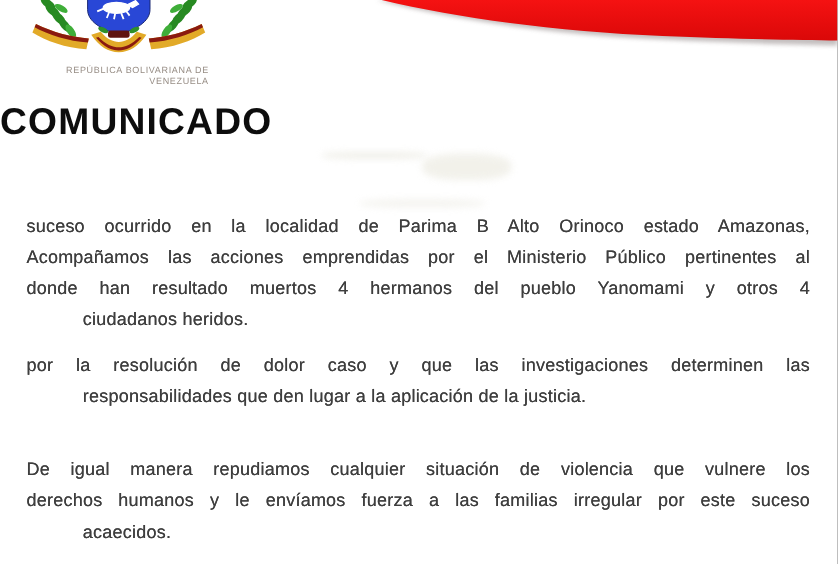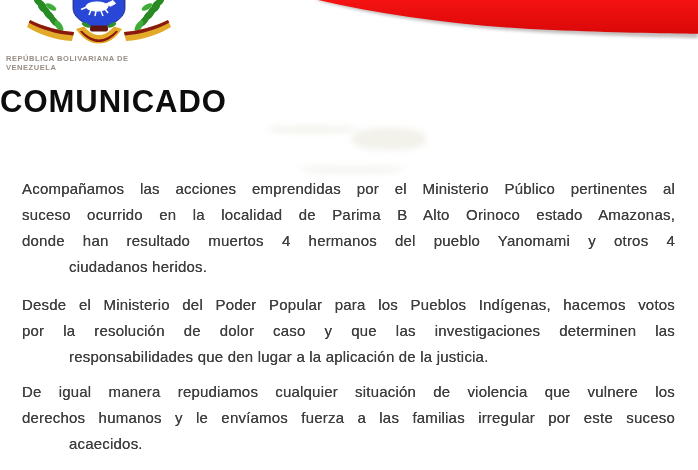--- a/index.html
+++ b/index.html
@@ -6,22 +6,22 @@
   .page{
     position:relative;width:698px;height:470px;background:#ffffff;
     overflow:hidden;font-family:"Liberation Sans", sans-serif;
     margin:0 auto;
   }
   
   .swoosh{position:absolute;top:0;right:0;left:0;height:46px;pointer-events:none;}
   
   .emblem{position:absolute;left:24px;top:0;width:150px;height:54px;}
   .emblem-caption{
-    position:absolute;left:6px;top:54px;width:168px;text-align:left;
-    font-size:7.5px;letter-spacing:.55px;color:#978d85;font-weight:bold;
+    position:absolute;left:6px;top:54px;width:168px;text-align:right;
+    font-size:7.5px;letter-spacing:.55px;color:#978d85;font-weight:normal;
   }
   .doc-title{
     position:absolute;top:84px;left:0;width:660px;text-align:left;
     font-size:31px;font-weight:bold;color:#0d0d0d;letter-spacing:1px;
     font-family:"Liberation Sans", sans-serif;
   }
   
   .smudge{position:absolute;border-radius:40%;filter:blur(3px);}
   .smudge.s1{left:268px;top:127px;width:88px;height:5px;background:#eae9e0;opacity:.8;}
   .smudge.s2{left:352px;top:128px;width:74px;height:22px;background:#efeee6;opacity:.8;}
@@ -100,28 +100,27 @@
 
   <div class="emblem-caption">REPÚBLICA BOLIVARIANA DE VENEZUELA</div>
 
   <div class="doc-title">COMUNICADO</div>
 
   <div class="smudge s1"></div>
   <div class="smudge s2"></div>
   <div class="smudge s3"></div>
 
   <div class="para p1">
+    <div class="line">suceso ocurrido en la localidad de Parima B  Alto Orinoco estado Amazonas,</div>
     <div class="line">Acompañamos las acciones emprendidas por el Ministerio Público pertinentes al</div>
-    <div class="line">suceso ocurrido en la localidad de Parima B  Alto Orinoco estado Amazonas,</div>
     <div class="line">donde han resultado muertos 4 hermanos del pueblo Yanomami y  otros 4</div>
     <div class="line last">ciudadanos heridos.</div>
   </div>
 
   <div class="para p2">
-    <div class="line">Desde el Ministerio del Poder Popular para los Pueblos Indígenas, hacemos votos</div>
     <div class="line">por la resolución de dolor caso y que las investigaciones determinen las</div>
     <div class="line last">responsabilidades que den  lugar a la aplicación de la justicia.</div>
   </div>
 
   <div class="para p3">
     <div class="line">De igual manera repudiamos cualquier situación de violencia que vulnere los</div>
     <div class="line">derechos humanos y le envíamos fuerza a las familias irregular por este suceso</div>
     <div class="line last">acaecidos.</div>
   </div>
 

